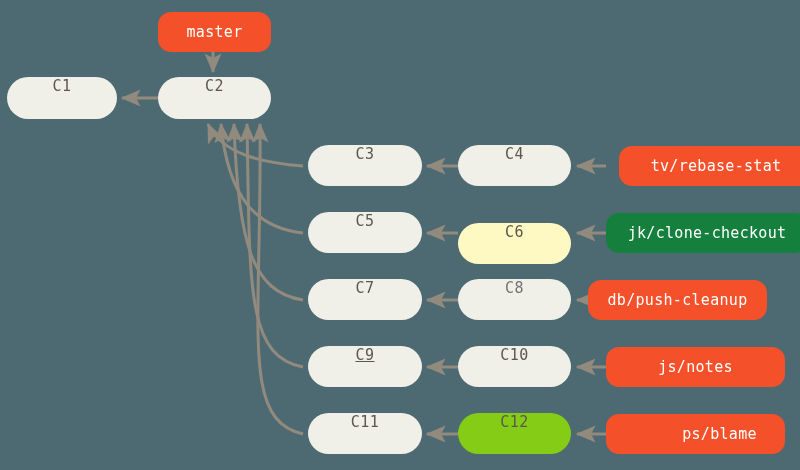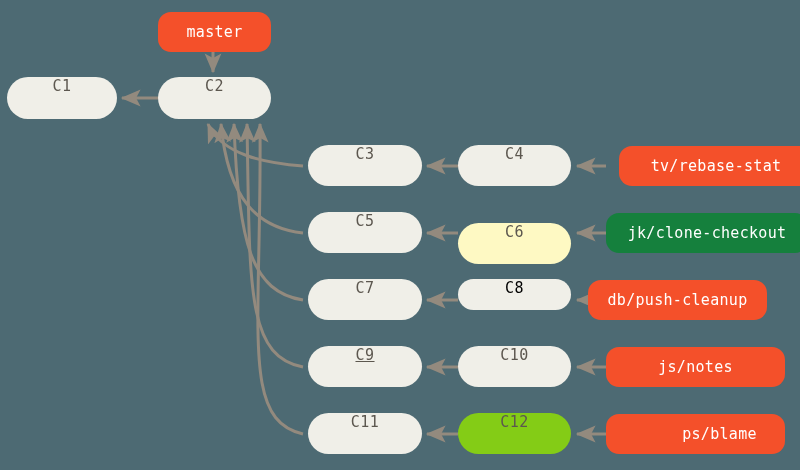--- a/index.html
+++ b/index.html
@@ -99,21 +99,21 @@
       </div>
       <div class="node" style="left: 308px; top: 212px; width: 114px; height: 41px; background: rgb(240, 239, 232); color: rgb(92, 87, 79);">
         <span>C5</span>
       </div>
       <div class="node" style="left: 458px; top: 212px; width: 113px; height: 41px; background: #fef9c3; color: rgb(92, 87, 79); margin-top: 11px;">
         <span>C6</span>
       </div>
       <div class="node" style="left: 308px; top: 279px; width: 114px; height: 41px; background: rgb(240, 239, 232); color: rgb(92, 87, 79);">
         <span>C7</span>
       </div>
-      <div class="node" style="left: 458px; top: 279px; width: 113px; height: 31px; background: rgb(240, 239, 232); color: #000000;">
+      <div class="node" style="left: 458px; top: 279px; width: 113px; height: 41px; background: rgb(240, 239, 232); color: #737373;">
         <span>C8</span>
       </div>
       <div class="node" style="left: 308px; top: 346px; width: 114px; height: 41px; background: rgb(240, 239, 232); color: rgb(92, 87, 79); text-decoration: underline;">
         <span>C9</span>
       </div>
       <div class="node" style="left: 458px; top: 346px; width: 113px; height: 41px; background: rgb(240, 239, 232); color: rgb(92, 87, 79);">
         <span>C10</span>
       </div>
       <div class="node" style="left: 308px; top: 413px; width: 114px; height: 41px; background: rgb(240, 239, 232); color: rgb(92, 87, 79);">
         <span>C11</span>

